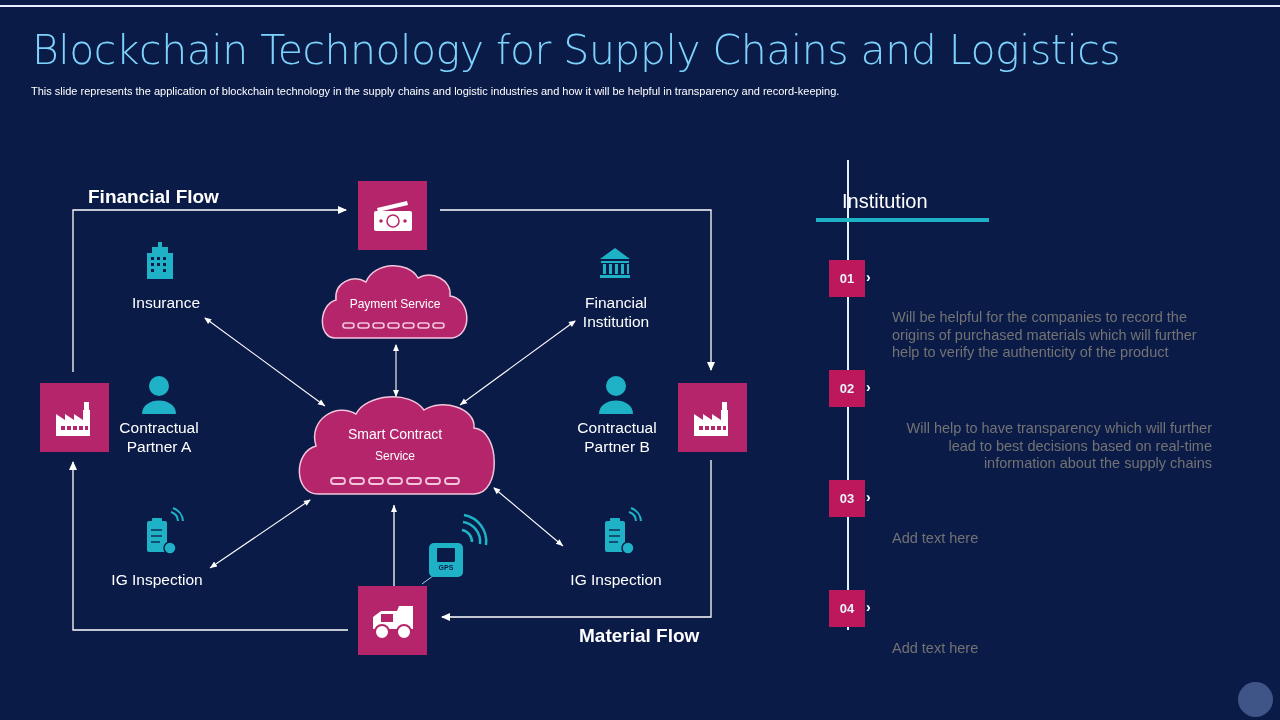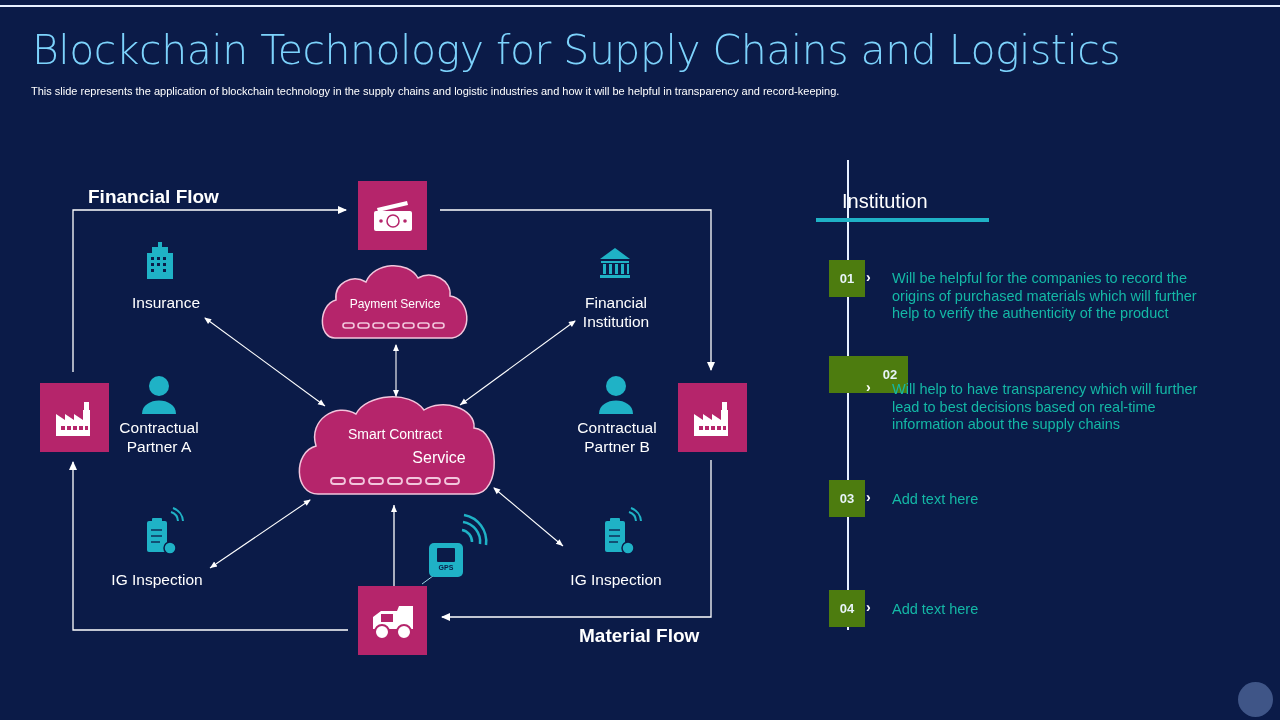--- a/index.html
+++ b/index.html
@@ -10,24 +10,24 @@
            font-size:41px; letter-spacing:-0.5px; color:#7dd3fc; white-space:nowrap; }
   .subtitle { position:absolute; left:31px; top:85px; font-size:11px; color:#fff; white-space:nowrap; }
   svg.diagram { position:absolute; left:0; top:0; }
   .lbl { position:absolute; text-align:center; font-size:15.5px; line-height:19px; color:#fff; white-space:nowrap; transform:translateX(-50%); }
   .flow-lbl { position:absolute; font-weight:bold; font-size:19px; color:#fff; white-space:nowrap; }
   .box { position:absolute; width:69px; height:69px; background:#b5256b; display:flex; align-items:center; justify-content:center; }
   .cloud-text { position:absolute; text-align:center; color:#fff; transform:translateX(-50%); white-space:nowrap; }
   .panel-title { position:absolute; left:842px; top:190px; font-size:20px; color:#fff; }
   .panel-underline { position:absolute; left:816px; top:218px; width:173px; height:4px; background:#1fb2c6; }
   .timeline { position:absolute; left:847px; top:160px; width:2px; height:470px; background:#e8f0ff; }
-  .num { position:absolute; left:829px; width:36px; height:37px; background:#4d7c0f; font-weight:bold; font-size:13px;
+  .num { position:absolute; left:829px; width:36px; height:37px; background:#be185d; font-weight:bold; font-size:13px;
          color:#e8f4f8; display:flex; align-items:center; justify-content:center; }
   .chev { position:absolute; left:866px; font-size:14px; font-weight:bold; color:#fff; }
-  .pt-text { position:absolute; left:892px; width:330px; font-size:14.5px; line-height:17.5px; color:#14b8a6; }
+  .pt-text { position:absolute; left:892px; width:330px; font-size:14.5px; line-height:17.5px; color:#737373;margin-top:39px; }
   .corner-dot { position:absolute; left:1238px; top:682px; width:35px; height:35px; border-radius:50%; background:#3f5587; }
 </style>
 </head>
 <body>
 
 <div class="top-rule"></div>
 <div class="title">Blockchain Technology for Supply Chains and Logistics</div>
 <div class="subtitle">This slide represents the application of blockchain technology in the supply chains and logistic industries and how it will be helpful in transparency and record-keeping.</div>
 
 <svg class="diagram" width="1280" height="720">
@@ -188,21 +188,21 @@
     <circle cx="13" cy="31" r="7" fill="#fff" stroke="#b5256b" stroke-width="2"></circle>
     <circle cx="35" cy="31" r="7" fill="#fff" stroke="#b5256b" stroke-width="2"></circle>
   </svg>
 </div>
 
 <div class="flow-lbl" style="left:88px;top:186px;">Financial Flow</div>
 <div class="flow-lbl" style="left:579px;top:625px;">Material Flow</div>
 
 <div class="cloud-text" style="left:395px;top:297px;font-size:12px;">Payment Service</div>
 <div class="cloud-text" style="left:395px;top:426px;font-size:14px;">Smart Contract</div>
-<div class="cloud-text" style="left:395px;top:449px;font-size:16px;margin-left:44px;">Service</div>
+<div class="cloud-text" style="left:395px;top:449px;font-size:12px;">Service</div>
 
 <div class="lbl" style="left:166px;top:293px;">Insurance</div>
 <div class="lbl" style="left:616px;top:293px;">Financial</div>
 <div class="lbl" style="left:616px;top:312px;">Institution</div>
 <div class="lbl" style="left:159px;top:418px;">Contractual</div>
 <div class="lbl" style="left:159px;top:437px;">Partner A</div>
 <div class="lbl" style="left:617px;top:418px;">Contractual</div>
 <div class="lbl" style="left:617px;top:437px;">Partner B</div>
 <div class="lbl" style="left:157px;top:570px;">IG Inspection</div>
 <div class="lbl" style="left:616px;top:570px;">IG Inspection</div>
@@ -211,23 +211,23 @@
 <div class="timeline"></div>
 <div class="panel-underline"></div>
 <div class="panel-title">Institution</div>
 
 <div>
   <div class="num" style="top:260px;">01</div>
   <div class="chev" style="top:269px;">›</div>
   <div class="pt-text" style="top:270px;">Will be helpful for the companies to record the origins of purchased materials which will further help to verify the authenticity of the product</div>
 </div>
 <div>
-  <div class="num" style="top:356px;padding-left:43px;">02</div>
+  <div class="num" style="top:370px;">02</div>
   <div class="chev" style="top:379px;">›</div>
-  <div class="pt-text" style="top:381px;width:320px;">Will help to have transparency which will further lead to best decisions based on real-time information about the supply chains</div>
+  <div class="pt-text" style="top:381px;width:320px;text-align:right;">Will help to have transparency which will further lead to best decisions based on real-time information about the supply chains</div>
 </div>
 <div>
   <div class="num" style="top:480px;">03</div>
   <div class="chev" style="top:489px;">›</div>
   <div class="pt-text" style="top:491px;">Add text here</div>
 </div>
 <div>
   <div class="num" style="top:590px;">04</div>
   <div class="chev" style="top:599px;">›</div>
   <div class="pt-text" style="top:601px;">Add text here</div>

